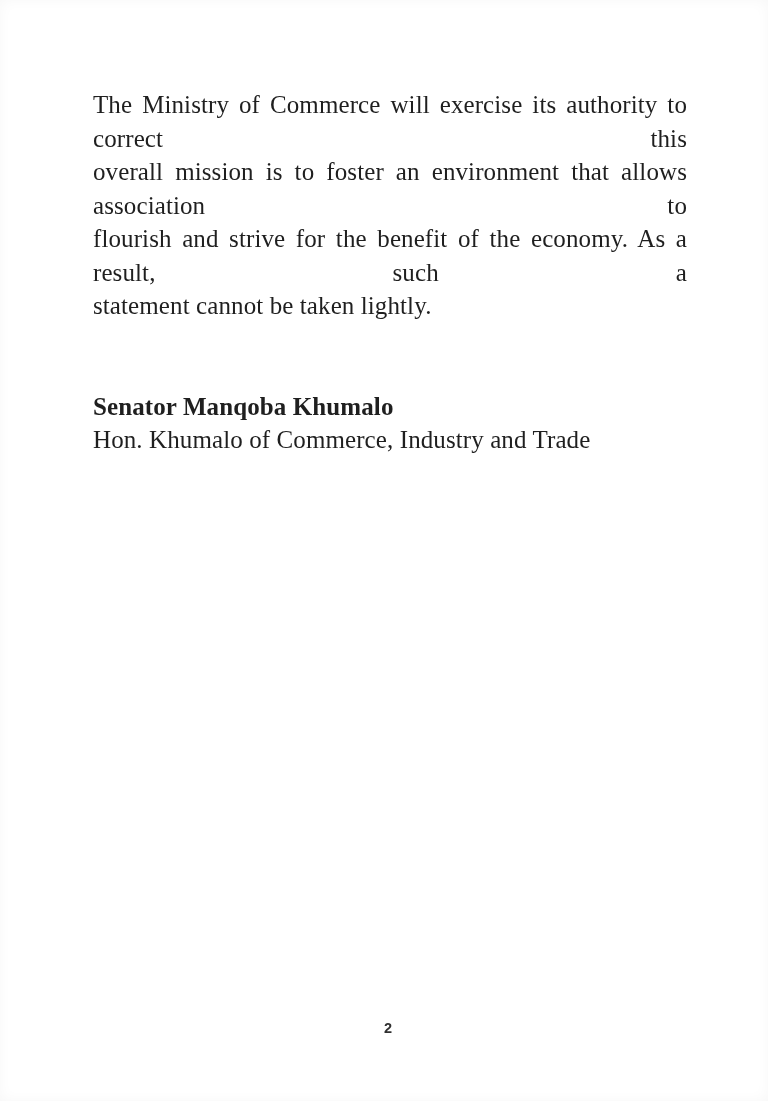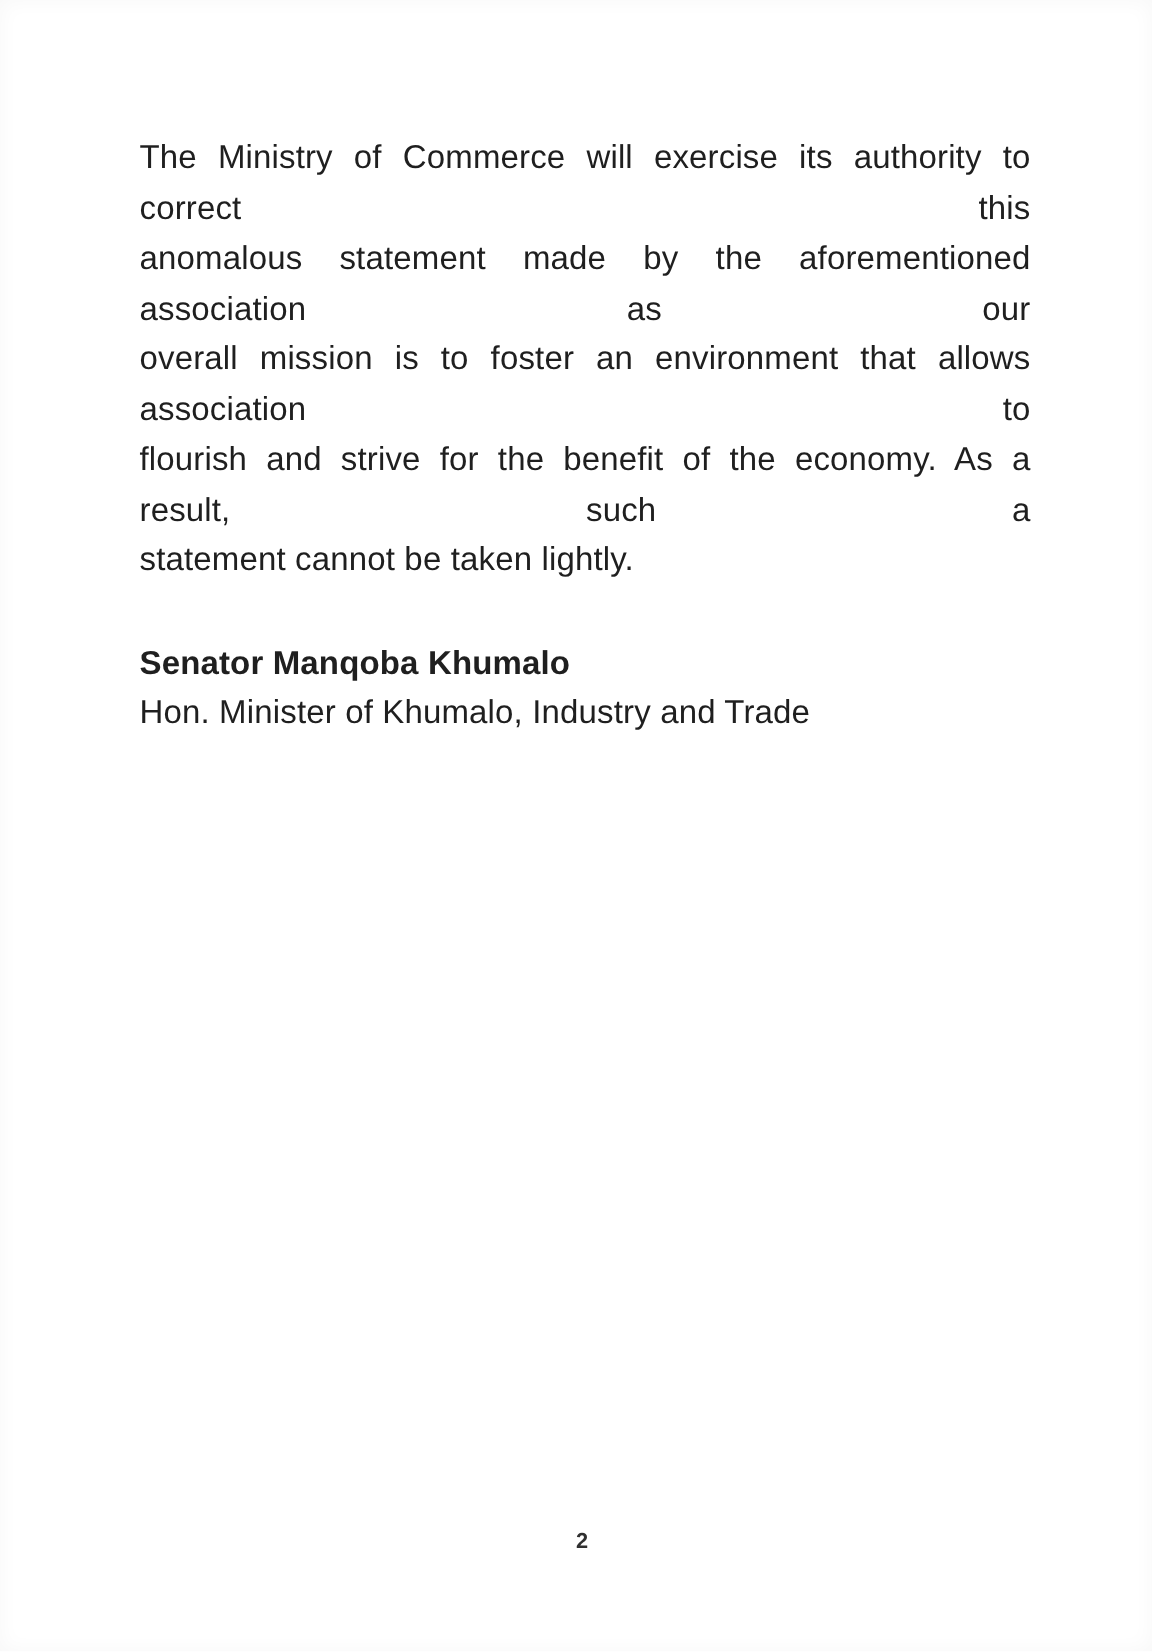--- a/index.html
+++ b/index.html
@@ -25,38 +25,39 @@
     inset: 0;
     pointer-events: none;
     box-shadow: inset 0 0 14px rgba(0,0,0,0.035);
   }
 
   .doc-body {
     position: absolute;
     top: 88px;
     left: 93px;
     width: 594px;
-    font-size: 22px;
+    font-size: 25px;
     line-height: 33.5px;
     letter-spacing: 0.1px;
+    font-family: Liberation Serif, serif;
   }
 
   .paragraph .line {
     text-align: justify;
     text-align-last: justify;
     white-space: normal;
   }
 
   .paragraph .line.last {
     text-align: left;
     text-align-last: left;
   }
 
   .sig-name {
-    margin-top: 35px;
+    margin-top: 67px;
     font-weight: 700;
   }
 
   .sig-title {
     margin-top: 0;
   }
 
   .doc-date {
     margin-top: 28px;
   }
@@ -79,29 +80,28 @@
 </style>
 </head>
 <body>
 
 <div class="page">
 
   <div class="doc-body">
 
     <div class="paragraph" id="paragraph">
         <div class="line">The Ministry of Commerce will exercise its authority to correct this</div>
-        <div class="line">anomalous statement made by the aforementioned association as our</div>
         <div class="line">overall mission is to foster an environment that allows association to</div>
         <div class="line">flourish and strive for the benefit of the economy. As a result, such a</div>
         <div class="line last">statement cannot be taken lightly.</div>
       </div>
 
     <div class="sig-name">Senator Manqoba Khumalo</div>
 
-    <div class="sig-title">Hon. Minister of Khumalo, Industry and Trade</div>
+    <div class="sig-title">Hon. Khumalo of Commerce, Industry and Trade</div>
 
 
   </div>
 
   <div class="footer">
     <span class="page-number">2</span>
   </div>
 
 </div>
 

